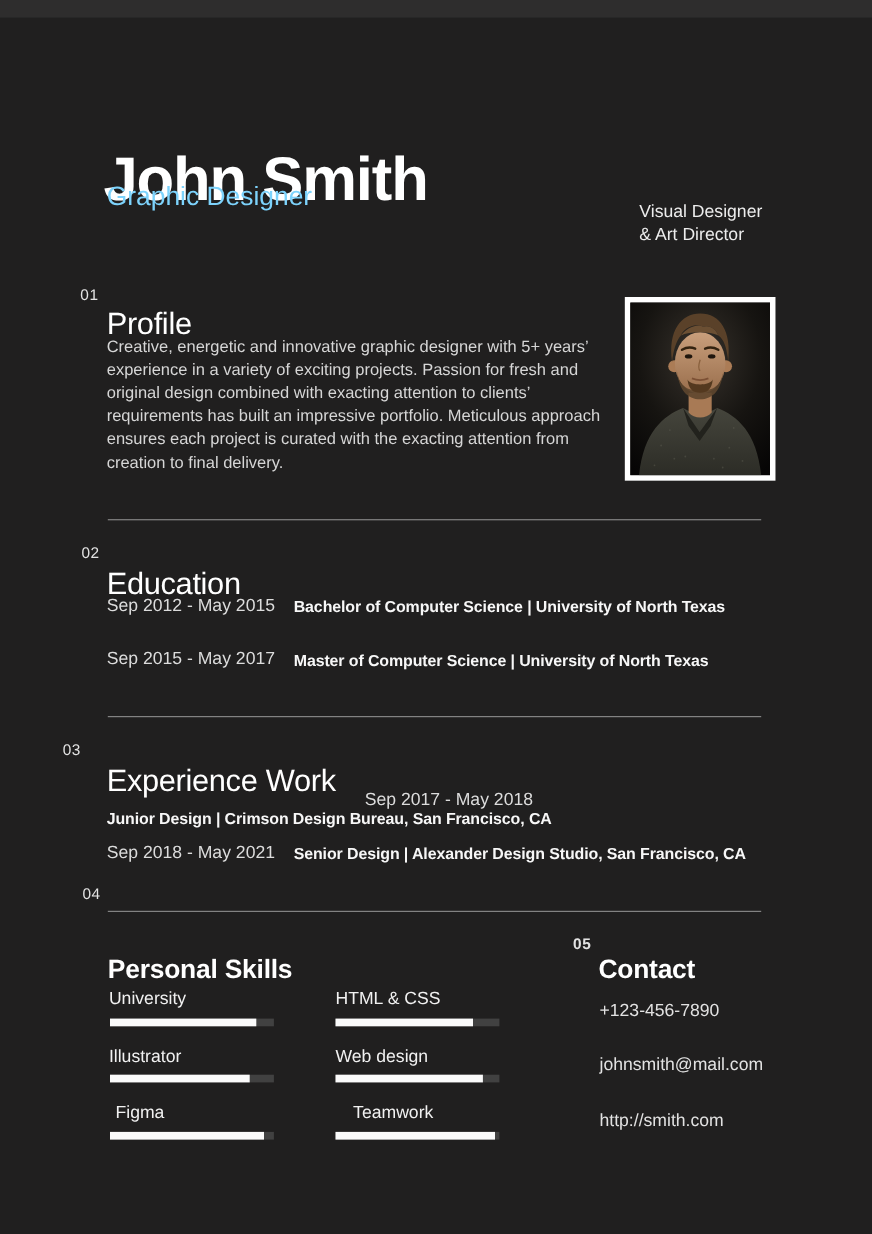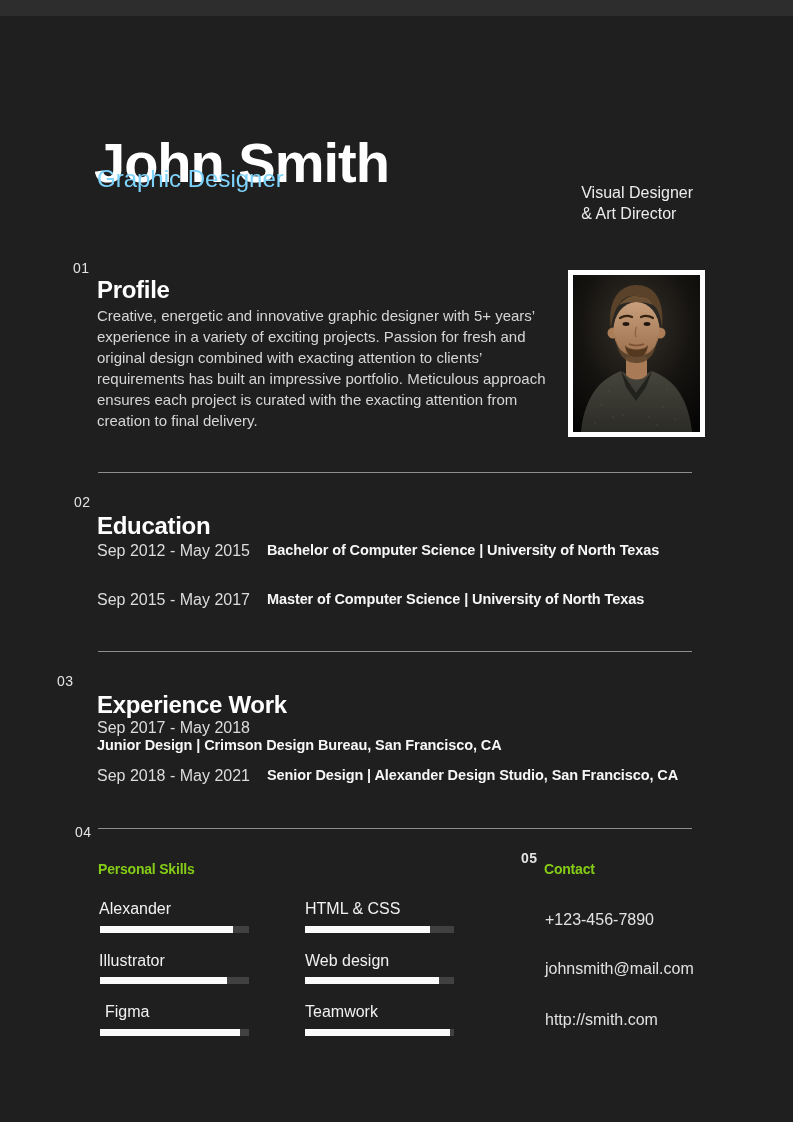--- a/index.html
+++ b/index.html
@@ -14,35 +14,35 @@
   }
   .abs{position:absolute;}
 
   
   .name{left:94px;top:81px;font-size:56px;font-weight:bold;letter-spacing:-1px;line-height:1;color:#ffffff;white-space:nowrap;}
   .job-title{left:97px;top:149px;font-size:24px;font-weight:400;color:#7dd3fc;white-space:nowrap;}
   .tagline{right:100px;top:167px;text-align:left;font-size:16px;line-height:20.5px;color:#ececec;}
 
   
   .sec-num{font-size:14px;color:#e3e3e3;letter-spacing:0.5px;}
-  .sec-head{font-size:24px;font-weight:bold;letter-spacing:-0.3px;color:#ffffff;white-space:nowrap;line-height:1;}
-  .sec-head-sm{font-size:14px;font-weight:bold;letter-spacing:-0.2px;color:#84cc16;white-space:nowrap;line-height:1;}
+  .sec-head{font-size:28px;font-weight:normal;letter-spacing:-0.3px;color:#ffffff;white-space:nowrap;line-height:1;}
+  .sec-head-sm{font-size:24px;font-weight:bold;letter-spacing:-0.2px;color:#ffffff;white-space:nowrap;line-height:1;}
 
   
   .profile-body{left:97px;top:289px;width:455px;font-size:15px;line-height:21px;color:#d6d6d6;}
 
   
   .photo-frame{left:568px;top:254px;width:137px;height:167px;background:#0a0908;border:5px solid #ffffff;box-sizing:border-box;}
   .photo-frame svg{display:block;width:127px;height:157px;}
 
   
   .divider{left:98px;width:594px;height:1px;background:#8d8d8d;}
 
   
-  .row{position:absolute;left:97px;display:flex;align-items:flex-start;white-space:nowrap;}
+  .row{position:absolute;left:97px;display:flex;align-items:flex-end;white-space:nowrap;}
   .row .date{width:170px;flex:none;font-size:16px;color:#dcdcdc;}
   .row .desc{font-size:14.5px;font-weight:bold;color:#f7f7f7;letter-spacing:-0.1px;}
 
   
   .sk-label{position:absolute;font-size:16px;color:#f1f1f1;white-space:nowrap;}
   .sk-bar{position:absolute;width:149px;height:7px;background:#414141;}
   .sk-fill{height:100%;background:#fbfbfb;}
 
   
   .contact-item{position:absolute;left:545px;font-size:16px;color:#e2e2e2;white-space:nowrap;}
@@ -145,24 +145,24 @@
     <span class="date">Sep 2017 - May 2018</span>
     <span class="desc">Junior Design | Crimson Design Bureau, San Francisco, CA</span>
   </div>
   <div class="row" style="top:751px;">
     <span class="date">Sep 2018 - May 2021</span>
     <span class="desc">Senior Design | Alexander Design Studio, San Francisco, CA</span>
   </div>
 
   <div class="abs divider" style="top:812px;"></div>
 
-  <span class="abs sec-num" style="left:75px;top:808px;">04</span>
+  <span class="abs sec-num" style="left:75px;top:788px;">04</span>
   <h2 class="abs sec-head-sm" style="left:98px;top:834px;">Personal Skills</h2>
 
-  <div class="sk-label" style="left:99px;top:884px;">Alexander</div>
+  <div class="sk-label" style="left:99px;top:884px;">University</div>
   <div class="sk-bar" style="left:100px;top:910px;">
     <div class="sk-fill" style="width: 89%;"></div>
   </div>
 
   <div class="sk-label" style="left:99px;top:936px;">Illustrator</div>
   <div class="sk-bar" style="left:100px;top:961px;">
     <div class="sk-fill" style="width: 85%;"></div>
   </div>
 
   <div class="sk-label" style="left:105px;top:987px;">Figma</div>
@@ -173,21 +173,21 @@
   <div class="sk-label" style="left:305px;top:884px;">HTML &amp; CSS</div>
   <div class="sk-bar" style="left:305px;top:910px;">
     <div class="sk-fill" style="width: 84%;"></div>
   </div>
 
   <div class="sk-label" style="left:305px;top:936px;">Web design</div>
   <div class="sk-bar" style="left:305px;top:961px;">
     <div class="sk-fill" style="width: 90%;"></div>
   </div>
 
-  <div class="sk-label" style="left:305px;top:987px;text-align:right;">Teamwork</div>
+  <div class="sk-label" style="left:321px;top:987px;text-align:right;">Teamwork</div>
   <div class="sk-bar" style="left:305px;top:1013px;">
     <div class="sk-fill" style="width: 97%;"></div>
   </div>
 
   <span class="abs sec-num" style="left:521px;top:834px;font-weight:bold;">05</span>
   <h2 class="abs sec-head-sm" style="left:544px;top:834px;">Contact</h2>
 
   <div class="contact-item" style="top:895px;">+123-456-7890</div>
   <div class="contact-item" style="top:944px;">johnsmith@mail.com</div>
   <div class="contact-item" style="top:995px;text-align:right;">http://smith.com</div>

